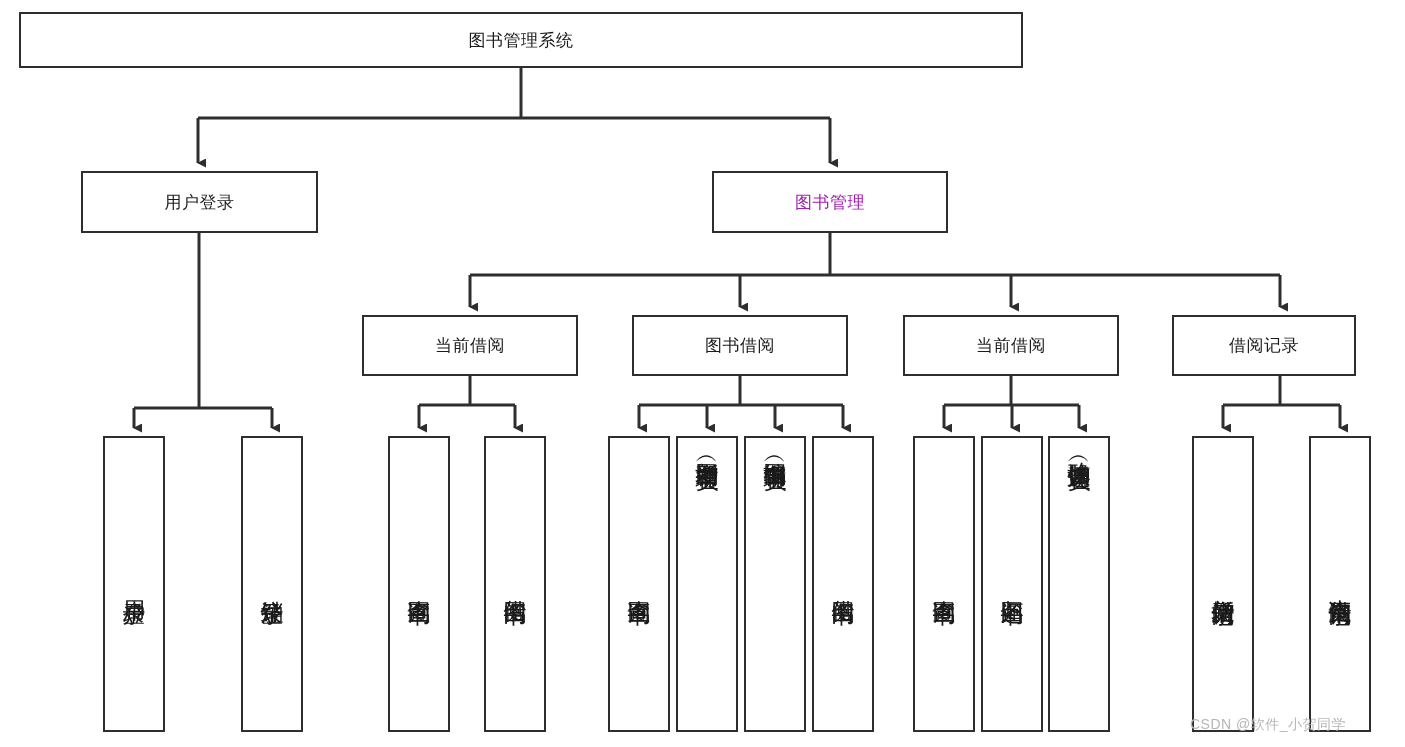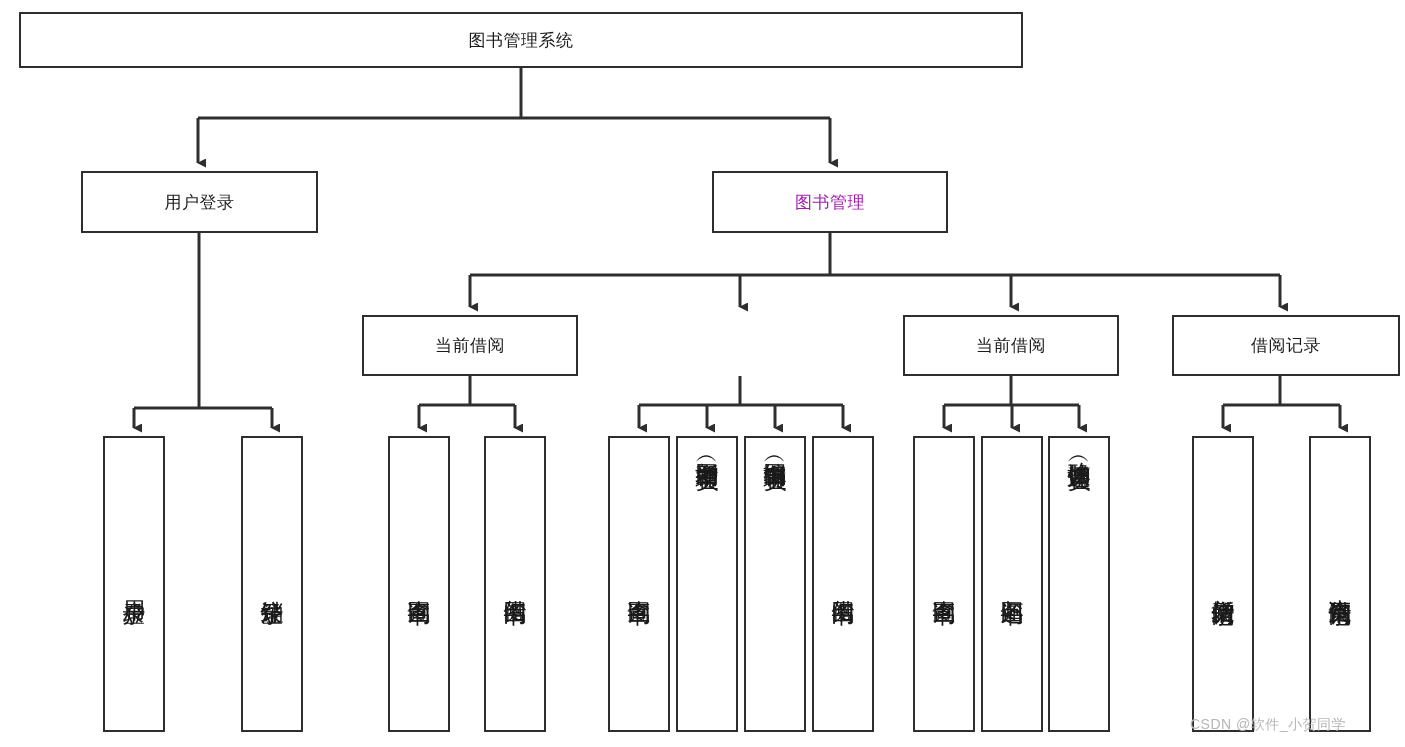--- a/index.html
+++ b/index.html
@@ -123,24 +123,27 @@
   <div class="node h-node" style="left: 81px; top: 171px; width: 237px; height: 62px; border-color: rgb(46, 46, 46); background: rgb(255, 255, 255); color: rgb(26, 26, 26);">
     <span>用户登录</span>
   </div>
   <div class="node h-node" style="left: 712px; top: 171px; width: 236px; height: 62px; border-color: rgb(46, 46, 46); background: rgb(255, 255, 255); color: #a21caf;">
     <span>图书管理</span>
   </div>
 
   <div class="node h-node" style="left: 362px; top: 315px; width: 216px; height: 61px; border-color: rgb(46, 46, 46); background: rgb(255, 255, 255); color: rgb(26, 26, 26);">
     <span>当前借阅</span>
   </div>
+  <div class="node h-node" style="left: 632px; top: 315px; width: 216px; height: 61px; border-color: rgb(46, 46, 46); background: rgb(255, 255, 255); color: rgb(26, 26, 26);">
+    <span>图书借阅</span>
+  </div>
   <div class="node h-node" style="left: 903px; top: 315px; width: 216px; height: 61px; border-color: rgb(46, 46, 46); background: rgb(255, 255, 255); color: rgb(26, 26, 26);">
     <span>当前借阅</span>
   </div>
-  <div class="node h-node" style="left: 1172px; top: 315px; width: 228px; height: 61px; border-color: rgb(46, 46, 46); background: rgb(255, 255, 255); color: rgb(26, 26, 26);">
+  <div class="node h-node" style="left: 1172px; top: 315px; width: 184px; height: 61px; border-color: rgb(46, 46, 46); background: rgb(255, 255, 255); color: rgb(26, 26, 26);">
     <span>借阅记录</span>
   </div>
 
   <div class="node v-node" style="left: 103px; top: 436px; width: 62px; height: 296px; border-color: rgb(46, 46, 46); background: rgb(255, 255, 255); color: rgb(26, 26, 26);">
     <span class="vtext">用户登录</span>
   </div>
   <div class="node v-node" style="left: 241px; top: 436px; width: 62px; height: 296px; border-color: rgb(46, 46, 46); background: rgb(255, 255, 255); color: rgb(26, 26, 26);">
     <span class="vtext">注销登录</span>
   </div>
   <div class="node v-node" style="left: 388px; top: 436px; width: 62px; height: 296px; border-color: rgb(46, 46, 46); background: rgb(255, 255, 255); color: rgb(26, 26, 26);">

